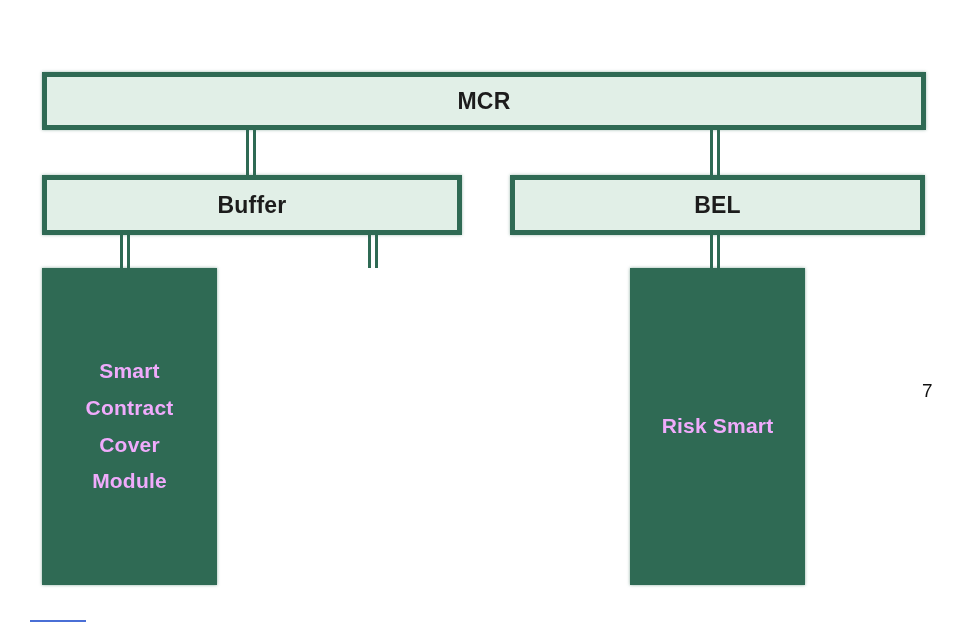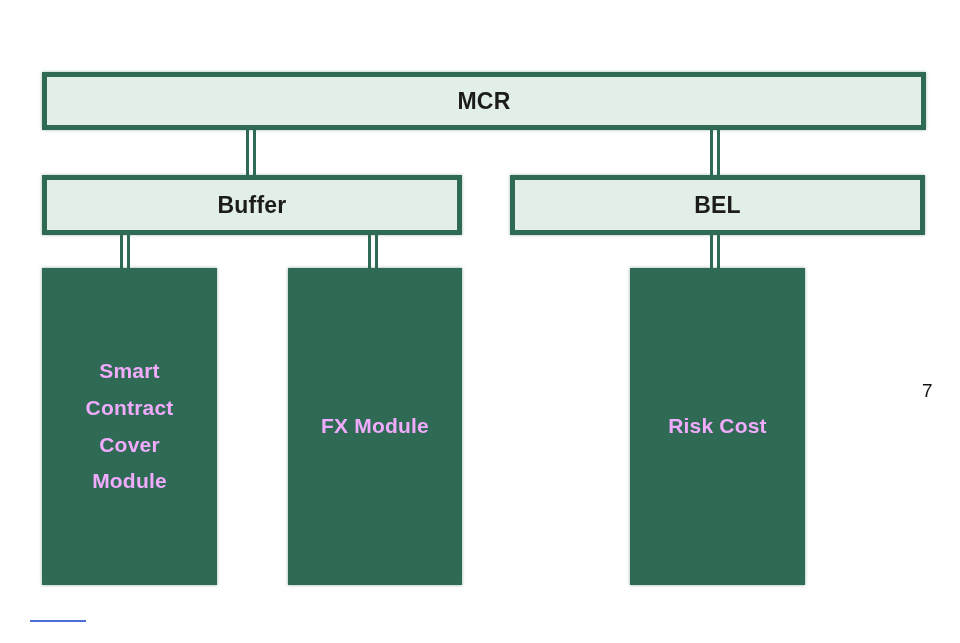--- a/index.html
+++ b/index.html
@@ -89,24 +89,21 @@
     <span class="lbl">Buffer</span>
   </div>
 
   <div class="connector" style="left:120px; top:235px; height:33px;"></div>
   <div class="connector" style="left:368px; top:235px; height:33px;"></div>
   <div class="connector" style="left:710px; top:235px; height:33px;"></div>
 
   <div class="box-dark" style="left:42px; top:268px; width:175px; height:317px;">
     <span class="lbl wrap-narrow">Smart Contract Cover Module</span>
   </div>
-  <div class="box-dark" style="left:288px; top:268px; width:174px; height:317px;">
-    <span class="lbl">FX Module</span>
-  </div>
   <div class="box-dark" style="left:630px; top:268px; width:175px; height:317px;">
-    <span class="lbl">Risk Cost</span>
+    <span class="lbl">Risk Smart</span>
   </div>
 
   <span class="pagenum" style="left:922px; top:380px;">7</span>
 
   <div class="blue-line" style="left:30px; top:620px; width:56px;"></div>
 
 </div>
 
 </body></html>

